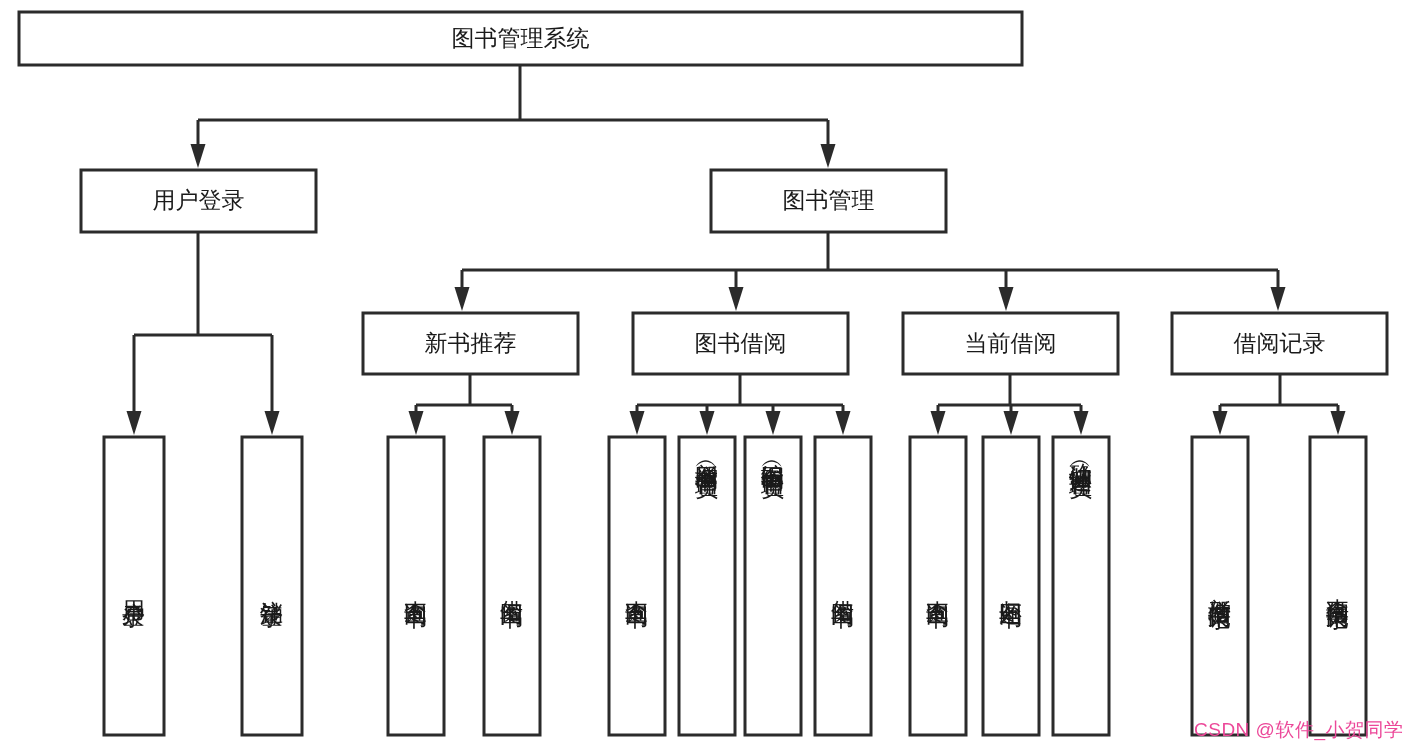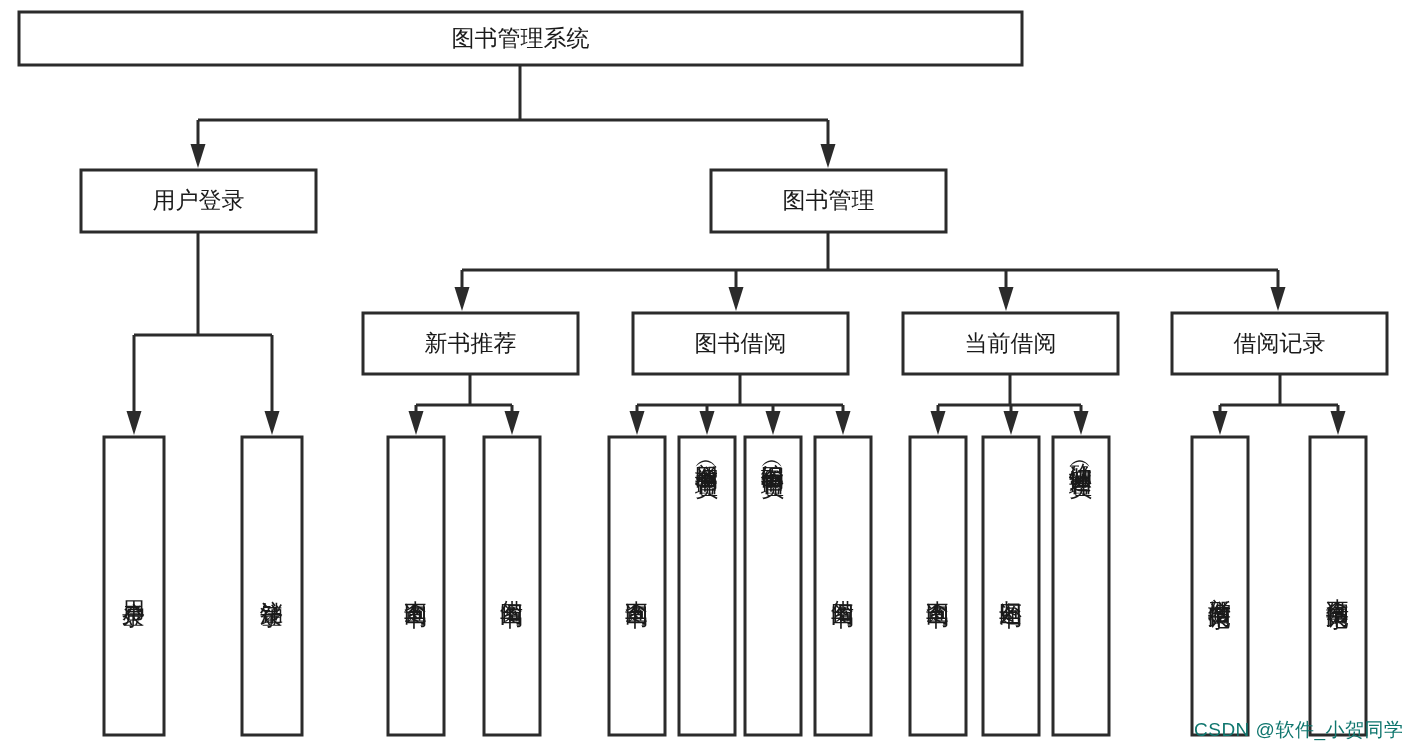--- a/index.html
+++ b/index.html
@@ -61,21 +61,21 @@
     text-orientation: upright;
     letter-spacing: 2px;
     text-align: center;
     white-space: nowrap;
     pointer-events: none;
   }
   .watermark {
     position: absolute;
     font-family: "Liberation Sans", "DejaVu Sans", sans-serif;
     font-size: 19px;
-    color: #0f766e;
+    color: #ec4899;
     white-space: nowrap;
     letter-spacing: 0.5px;
   }
 </style>
 </head>
 <body>
 
 <div id="diagram-root">
   <svg id="diagram-svg" viewBox="0 0 1405 747" xmlns="http://www.w3.org/2000/svg">
     <g id="connector-layer">

